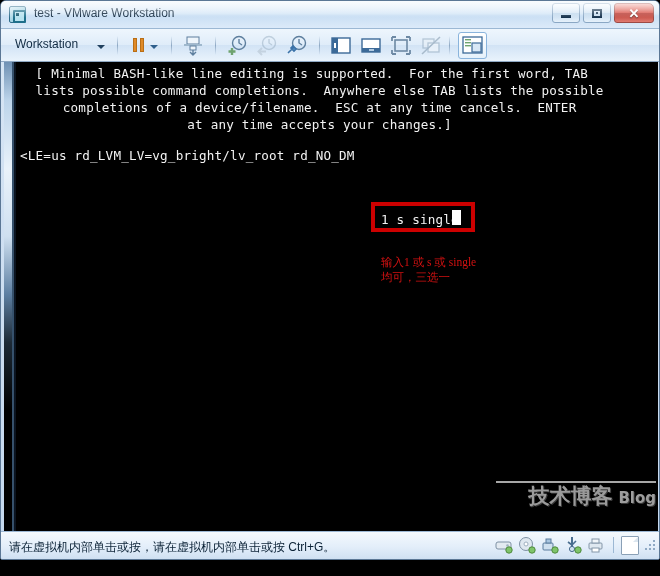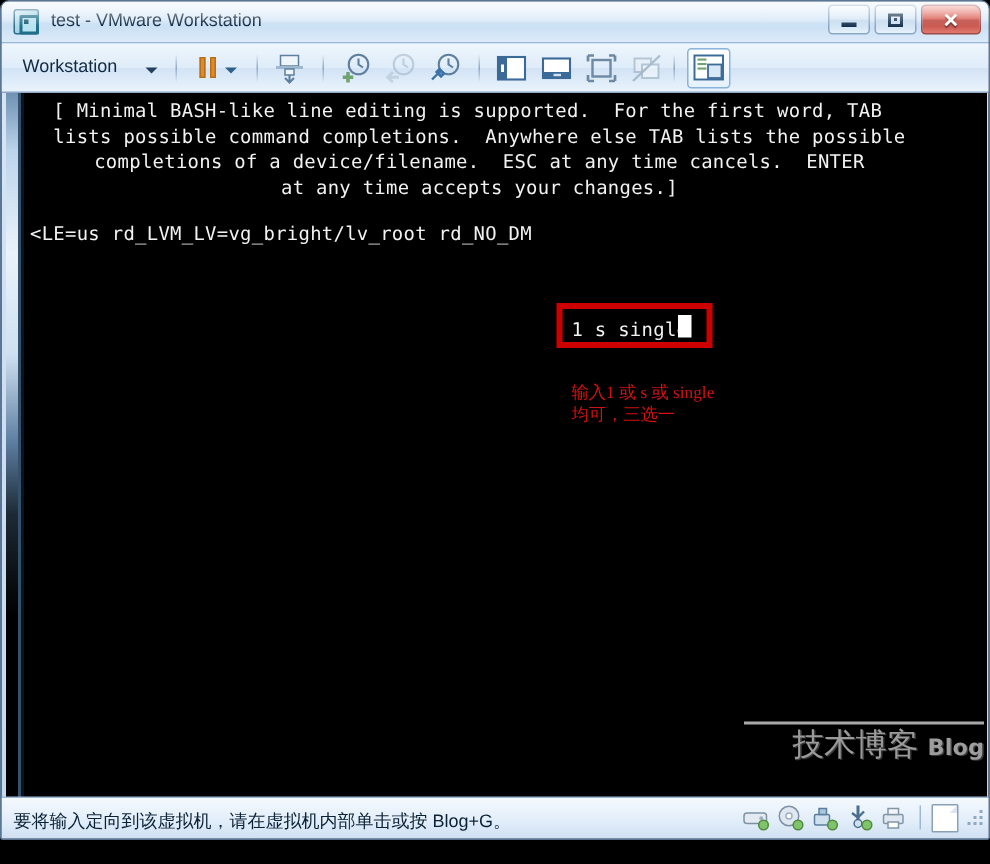--- a/index.html
+++ b/index.html
@@ -199,21 +199,21 @@
     font-size: 30px;
     letter-spacing: -1px;
     color: #8d8d8d;
     text-shadow: 1px 1px 0 #3c3c3c, -1px -1px 0 #d5d5d5;
     line-height: 32px;
     opacity: .92;
   }
   #wm-rule { height:2px; background:#b9b9b9; margin: 1px 0 1px 10px; opacity:.9;}
   #wm-sub {
     font-family: "DejaVu Sans", sans-serif;
-    font-weight: normal;
+    font-weight: bold;
     font-size: 21px;
     color: #9a9a9a;
     text-shadow: 1px 1px 0 #3a3a3a;
     line-height: 24px;
   }
   #wm-blog{
     font-family:"DejaVu Sans", sans-serif;
     font-weight:bold; font-size:15px; color:#9d9d9d;
     text-shadow: 1px 1px 0 #3a3a3a;
     margin-left:6px;
@@ -393,21 +393,21 @@
         <div id="wm-rule"></div>
         <div>
           <span id="wm-sub">技术博客</span><span id="wm-blog">Blog</span>
         </div>
       </div>
 
     </div>
   </div>
 
   <div id="statusbar">
-    <div id="status-text">要将输入定向到该虚拟机，请在虚拟机内部单击或按 Blog+G。</div>
+    <div id="status-text">请在虚拟机内部单击或按，请在虚拟机内部单击或按 Ctrl+G。</div>
 
     <div id="status-icons">
       <div class="st-ic">
         <svg width="20" height="20" viewBox="0 0 20 20">
           <rect x="2" y="7" width="15" height="7" rx="2" fill="#e3eaf1" stroke="#7e91a4"></rect>
           <circle cx="13.5" cy="10.5" r="1.3" fill="#9fb0c0"></circle>
           <circle cx="15" cy="15" r="3.2" fill="#7fc46a" stroke="#4f8a3e"></circle>
         </svg>
       </div>
       <div class="st-ic">

